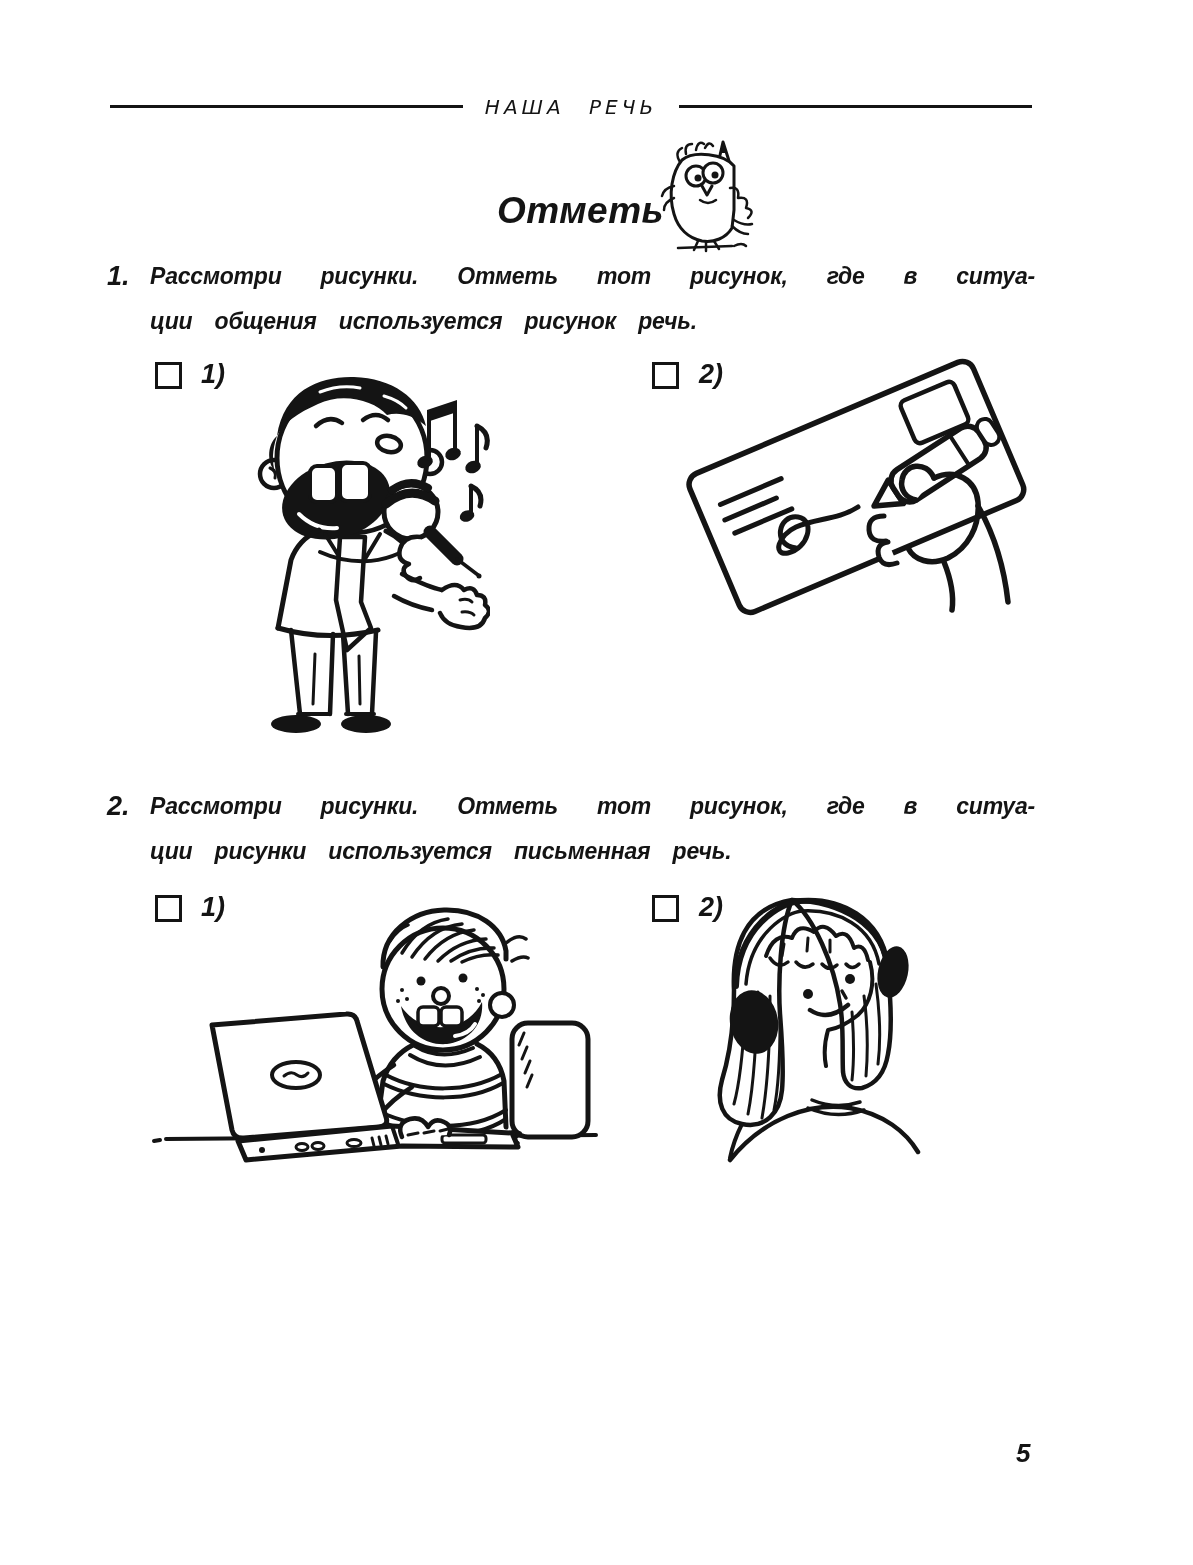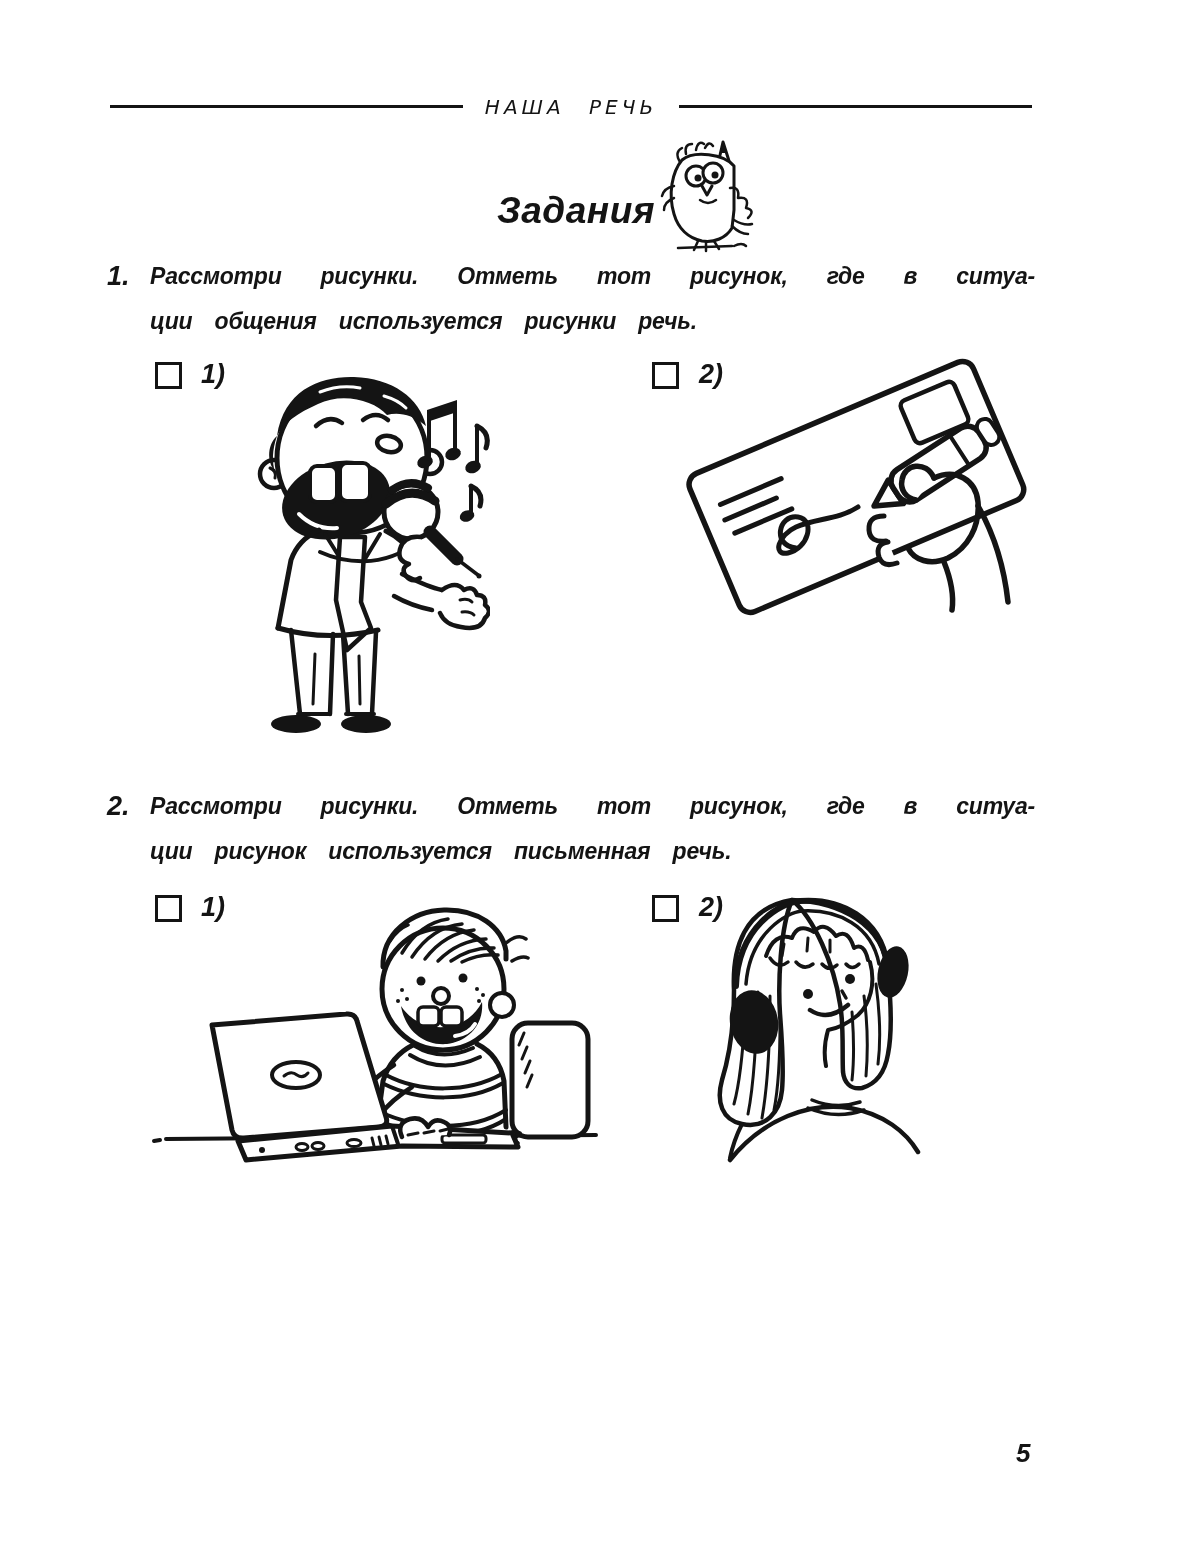--- a/index.html
+++ b/index.html
@@ -49,21 +49,21 @@
 <body>
 
 <div class="page">
 
   <div class="hdr">
     <div class="rule"></div>
     <div class="hdr-title">НАША РЕЧЬ</div>
     <div class="rule"></div>
   </div>
 
-  <div class="tasks-title">Задания</div>
+  <div class="tasks-title">Отметь</div>
   <div class="owl-wrap">
     <svg viewBox="0 0 118 118" width="118" height="118">
       <g stroke="#141414" stroke-width="3" fill="none" stroke-linecap="round" stroke-linejoin="round">
         <polygon points="73,6 68,28 80,28" fill="#fff"></polygon>
         <polygon points="73,6 70.5,17 76.5,17" fill="#141414" stroke="none"></polygon>
         <path d="M68,28 L66,70 M80,28 L81,70"></path>
         <path d="M69,34 l10,8 M68,44 l11,8 M67,54 l12,8" stroke-width="2"></path>
         <path d="M66,70 q7,6 15,0 l-1,9 q-6,4 -13,0 z" fill="#fff"></path>
         <path d="M30,26 q-6,-10 2,-14 M36,18 q-2,-10 6,-10 M46,14 q2,-10 8,-6 M55,12 q4,-8 8,-2" stroke-width="2.5"></path>
         <path d="M32,24 C22,36 18,58 24,78 C28,92 38,102 52,105 C64,107 76,102 82,92 L84,74 L84,30 C74,18 44,14 32,24 Z" fill="#fff"></path>
@@ -79,21 +79,21 @@
         <path d="M48,105 l-4,9 M56,106 l0,9 M64,105 l5,8" stroke-width="2.5"></path>
         <path d="M28,112 l54,-2 M84,110 q8,-4 12,0" stroke-width="2.5"></path>
       </g>
     </svg>
   </div>
 
   <div class="task task-1">
     <div class="task-num">1.</div>
     <div class="task-text">
       <div class="line-just">Рассмотри рисунки. Отметь тот рисунок, где в ситуа-</div>
-      <div class="line-rest">ции общения используется рисунки речь.</div>
+      <div class="line-rest">ции общения используется рисунок речь.</div>
     </div>
   </div>
 
   <span class="checkbox cb-r1 c1" role="checkbox" aria-checked="false"></span>
   <span class="opt-label lb-r1 l1">1)</span>
   <span class="checkbox cb-r1 c2" role="checkbox" aria-checked="false"></span>
   <span class="opt-label lb-r1 l2">2)</span>
 
   <div class="illu illu-man">
     <svg viewBox="0 0 266 378" width="266" height="378">
@@ -170,21 +170,21 @@
         <path d="M302,150 C318,178 328,210 332,246"></path>
         <path d="M268,206 C276,226 278,240 276,254"></path>
       </g>
     </svg>
   </div>
 
   <div class="task task-2">
     <div class="task-num">2.</div>
     <div class="task-text">
       <div class="line-just">Рассмотри рисунки. Отметь тот рисунок, где в ситуа-</div>
-      <div class="line-rest">ции рисунок используется письменная речь.</div>
+      <div class="line-rest">ции рисунки используется письменная речь.</div>
     </div>
   </div>
 
   <span class="checkbox cb-r2 c1" role="checkbox" aria-checked="false"></span>
   <span class="opt-label lb-r2 l1">1)</span>
   <span class="checkbox cb-r2 c2" role="checkbox" aria-checked="false"></span>
   <span class="opt-label lb-r2 l2">2)</span>
 
   <div class="illu illu-laptop">
     <svg viewBox="0 0 452 292" width="452" height="292">

